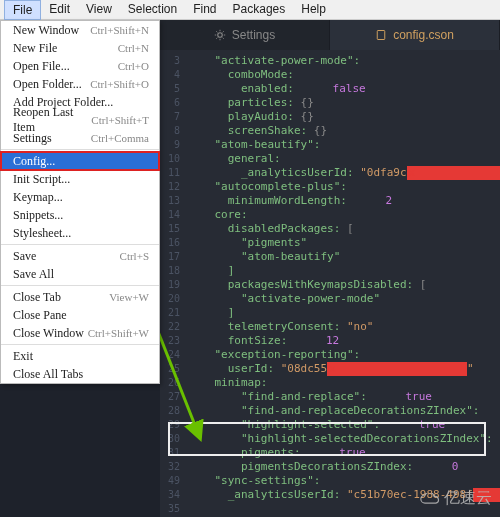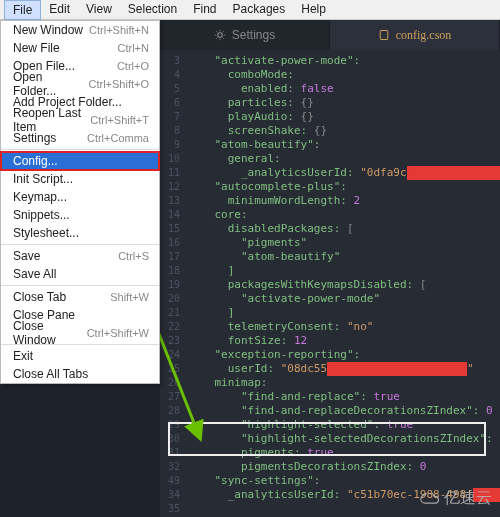--- a/index.html
+++ b/index.html
@@ -1,37 +1,37 @@
 <!DOCTYPE html>
 <html><head>
 <meta charset="utf-8">
 <style>
   * { margin: 0; padding: 0; box-sizing: border-box; }
   body { font-family: "Segoe UI", Arial, sans-serif; font-size: 12px; background: #1e222b; width: 500px; height: 517px; overflow: hidden; position: relative; }
   .menubar { background: #f0f0f0; height: 20px; display: flex; align-items: flex-start; padding: 0 4px; border-bottom: 1px solid #ccc; }
   .menubar-item { padding: 2px 8px; color: #222; }
   .menubar-item.active { background: #d0e0ff; border: 1px solid #90b0e0; }
-  .dropdown { position: absolute; top: 20px; left: 0; width: 160px; background: #ffffff; border: 1px solid #bbb; box-shadow: 2px 2px 4px rgba(0,0,0,0.25); z-index: 50; }
+  .dropdown { position: absolute; top: 20px; left: 0; width: 160px; background: #ffffff; border: 1px solid #bbb; box-shadow: 2px 2px 4px rgba(0,0,0,0.25); z-index: 50; font-family: Liberation Serif, serif; }
   .dropdown-item { display: flex; justify-content: space-between; align-items: center; padding: 3px 10px 3px 12px; color: #222; cursor: default; height: 18px; }
   .dropdown-item .shortcut { color: #888; font-size: 11px; }
   .dropdown-sep { height: 1px; background: #ddd; margin: 2px 0; }
   .dropdown-item.highlighted { background: #2a6fd6; color: #fff; outline: 2px solid #d22; outline-offset: -1px; }
   .dropdown-item.highlighted .shortcut { color: #fff; }
   .editor-zone { position: absolute; left: 160px; top: 20px; right: 0; bottom: 0; background: #272b34; }
   .tabs { display: flex; height: 30px; background: #21252c; }
   .tab { flex: 1; display: flex; align-items: center; justify-content: center; gap: 6px; color: #888; border-right: 1px solid #1a1d24; }
-  .tab.active { background: #2b303a; color: #d0a060; font-family: Liberation Serif, serif; }
+  .tab.active { background: #2b303a; color: #d0a060; }
   .tab .icon { width: 12px; height: 12px; display: inline-block; }
   .code-area { position: relative; padding: 4px 0 4px 28px; font-family: Consolas, monospace; font-size: 11px; line-height: 14px; color: #abb2bf; height: calc(100% - 30px); overflow: hidden; }
   .gutter { position: absolute; left: 0; top: 4px; width: 24px; text-align: right; color: #4b5363; font-size: 10px; line-height: 14px; }
   .gutter div { padding-right: 4px; height: 14px; }
   .line { height: 14px; white-space: pre; }
   .k { color: #7fbf7f; }  
   .s { color: #d19a66; }  
-  .b { color: #c678dd; }  
+  .b { color: #c678dd; margin-left: 32px; }  
   .p { color: #888; }     
   .redbox { background: #e53935; color: #e53935; padding: 0 2px; }
   .highlight-box { position: absolute; border: 2px solid #eee; z-index: 30; }
   .arrow-svg { position: absolute; top: 0; left: 0; width: 500px; height: 517px; z-index: 40; pointer-events: none; }
   .watermark { position: absolute; right: 8px; bottom: 8px; color: #bbb; font-size: 16px; font-family: sans-serif; opacity: .85; z-index: 60; display:flex; align-items:center; gap:4px;}
   .watermark .cloud { width:20px; height:12px; }
 </style>
 </head>
 <body>
 
@@ -100,21 +100,21 @@
       <span>Save</span>
       <span class="shortcut">Ctrl+S</span>
     </div>
     <div class="dropdown-item">
       <span>Save All</span>
       <span class="shortcut"></span>
     </div>
     <div class="dropdown-sep"></div>
     <div class="dropdown-item">
       <span>Close Tab</span>
-      <span class="shortcut">Shift+W</span>
+      <span class="shortcut">View+W</span>
     </div>
     <div class="dropdown-item">
       <span>Close Pane</span>
       <span class="shortcut"></span>
     </div>
     <div class="dropdown-item">
       <span>Close Window</span>
       <span class="shortcut">Ctrl+Shift+W</span>
     </div>
     <div class="dropdown-sep"></div>

